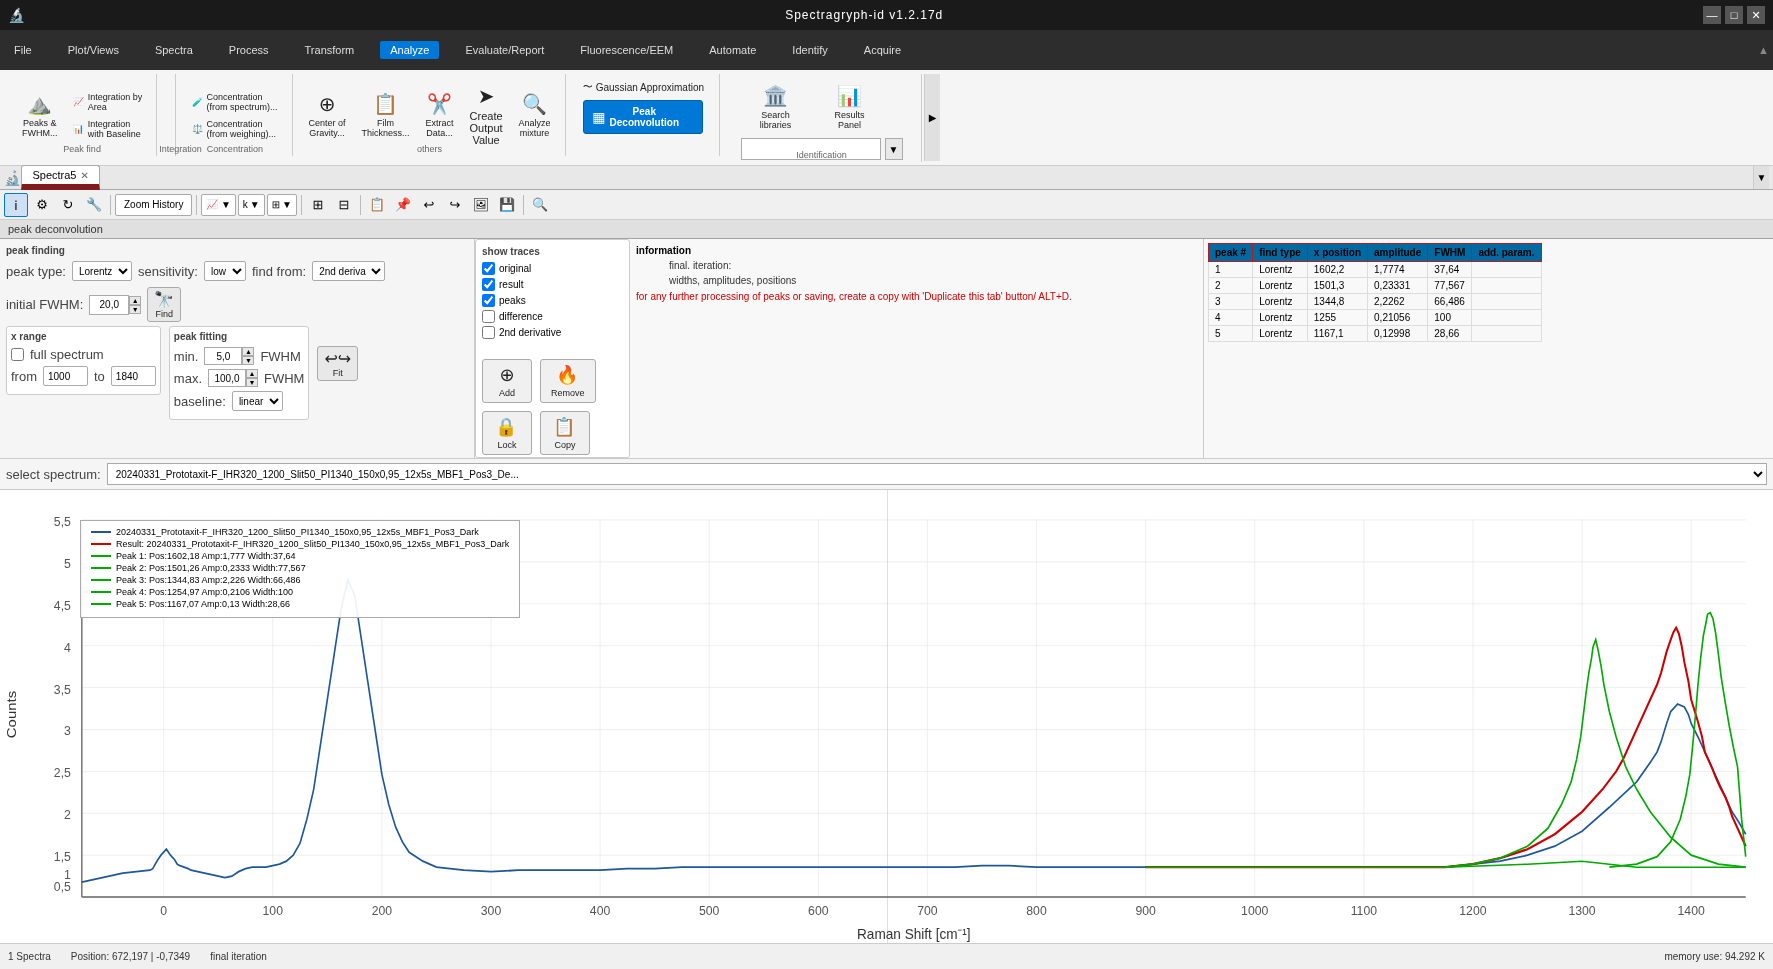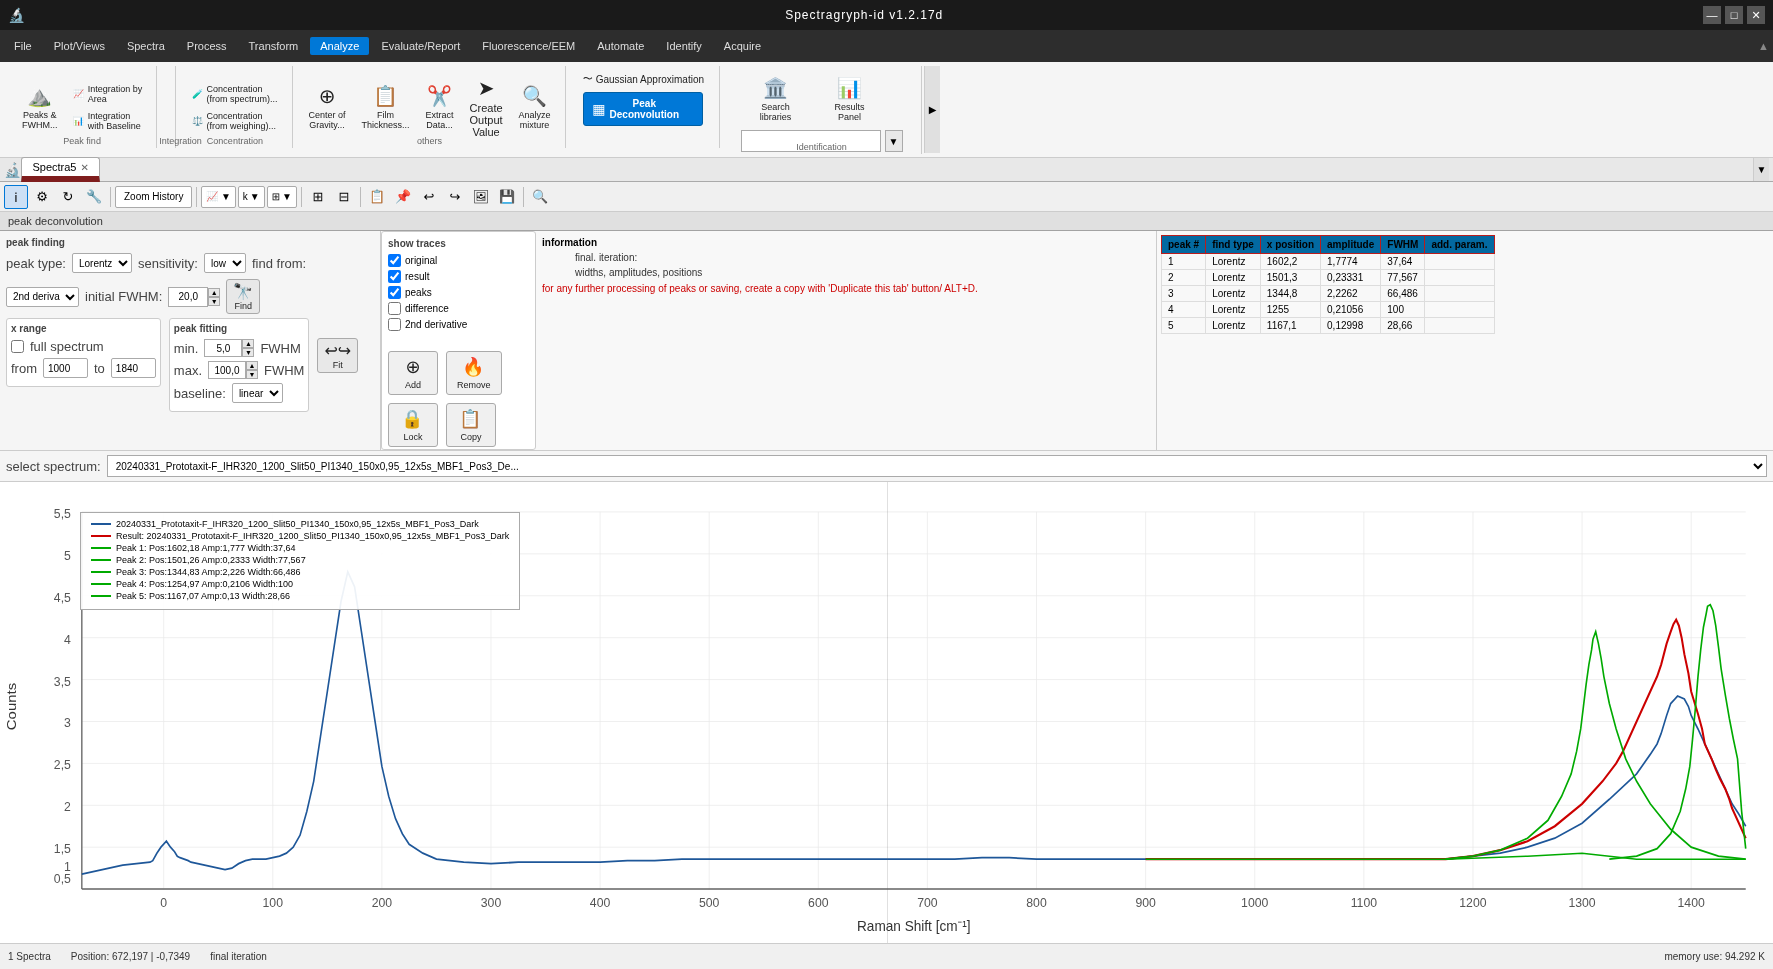--- a/index.html
+++ b/index.html
@@ -17,23 +17,23 @@
     }
     .title-bar-left { display: flex; align-items: center; gap: 6px; }
     .title-bar-controls { display: flex; gap: 4px; }
     .title-btn { width: 18px; height: 18px; background: #555; border: none; color: #fff; cursor: pointer; font-size: 11px; display: flex; align-items: center; justify-content: center; }
 
     
     .menu-bar {
       background: #2d2d2d;
       display: flex;
       align-items: center;
-      height: 32px;
+      height: 40px;
       padding: 0 4px;
-      gap: 2px;
+      gap: 16px;
     }
     .menu-item {
       color: #ddd;
       padding: 3px 10px;
       cursor: pointer;
       font-size: 11px;
       border-radius: 2px;
     }
     .menu-item:hover, .menu-item.active { background: #0078d7; color: #fff; }
 
@@ -625,21 +625,21 @@
 </div>
 
 <div class="section-title">
   <span>peak deconvolution</span>
 </div>
 
 <div class="bottom-layout" style="height: calc(969px - 30px - 26px - 96px - 24px - 30px - 22px - 26px); display:flex; flex-direction:column; overflow:hidden;">
 
   <div class="top-panels" style="display:flex; min-height:220px; max-height:220px; overflow:hidden;">
 
-    <div style="background:#f5f5f5; border-right:1px solid #ccc; padding:6px; width:381px; flex-shrink:0;">
+    <div style="background:#f5f5f5; border-right:1px solid #ccc; padding:6px; width:475px; flex-shrink:0;">
       <div class="panel-group-title">peak finding</div>
       <div class="form-row">
         <span class="form-label">peak type:</span>
         <select class="form-select">
           <option>Lorentz</option>
         </select>
         <span class="form-label">sensitivity:</span>
         <select class="form-select">
           <option>low</option>
         </select>

